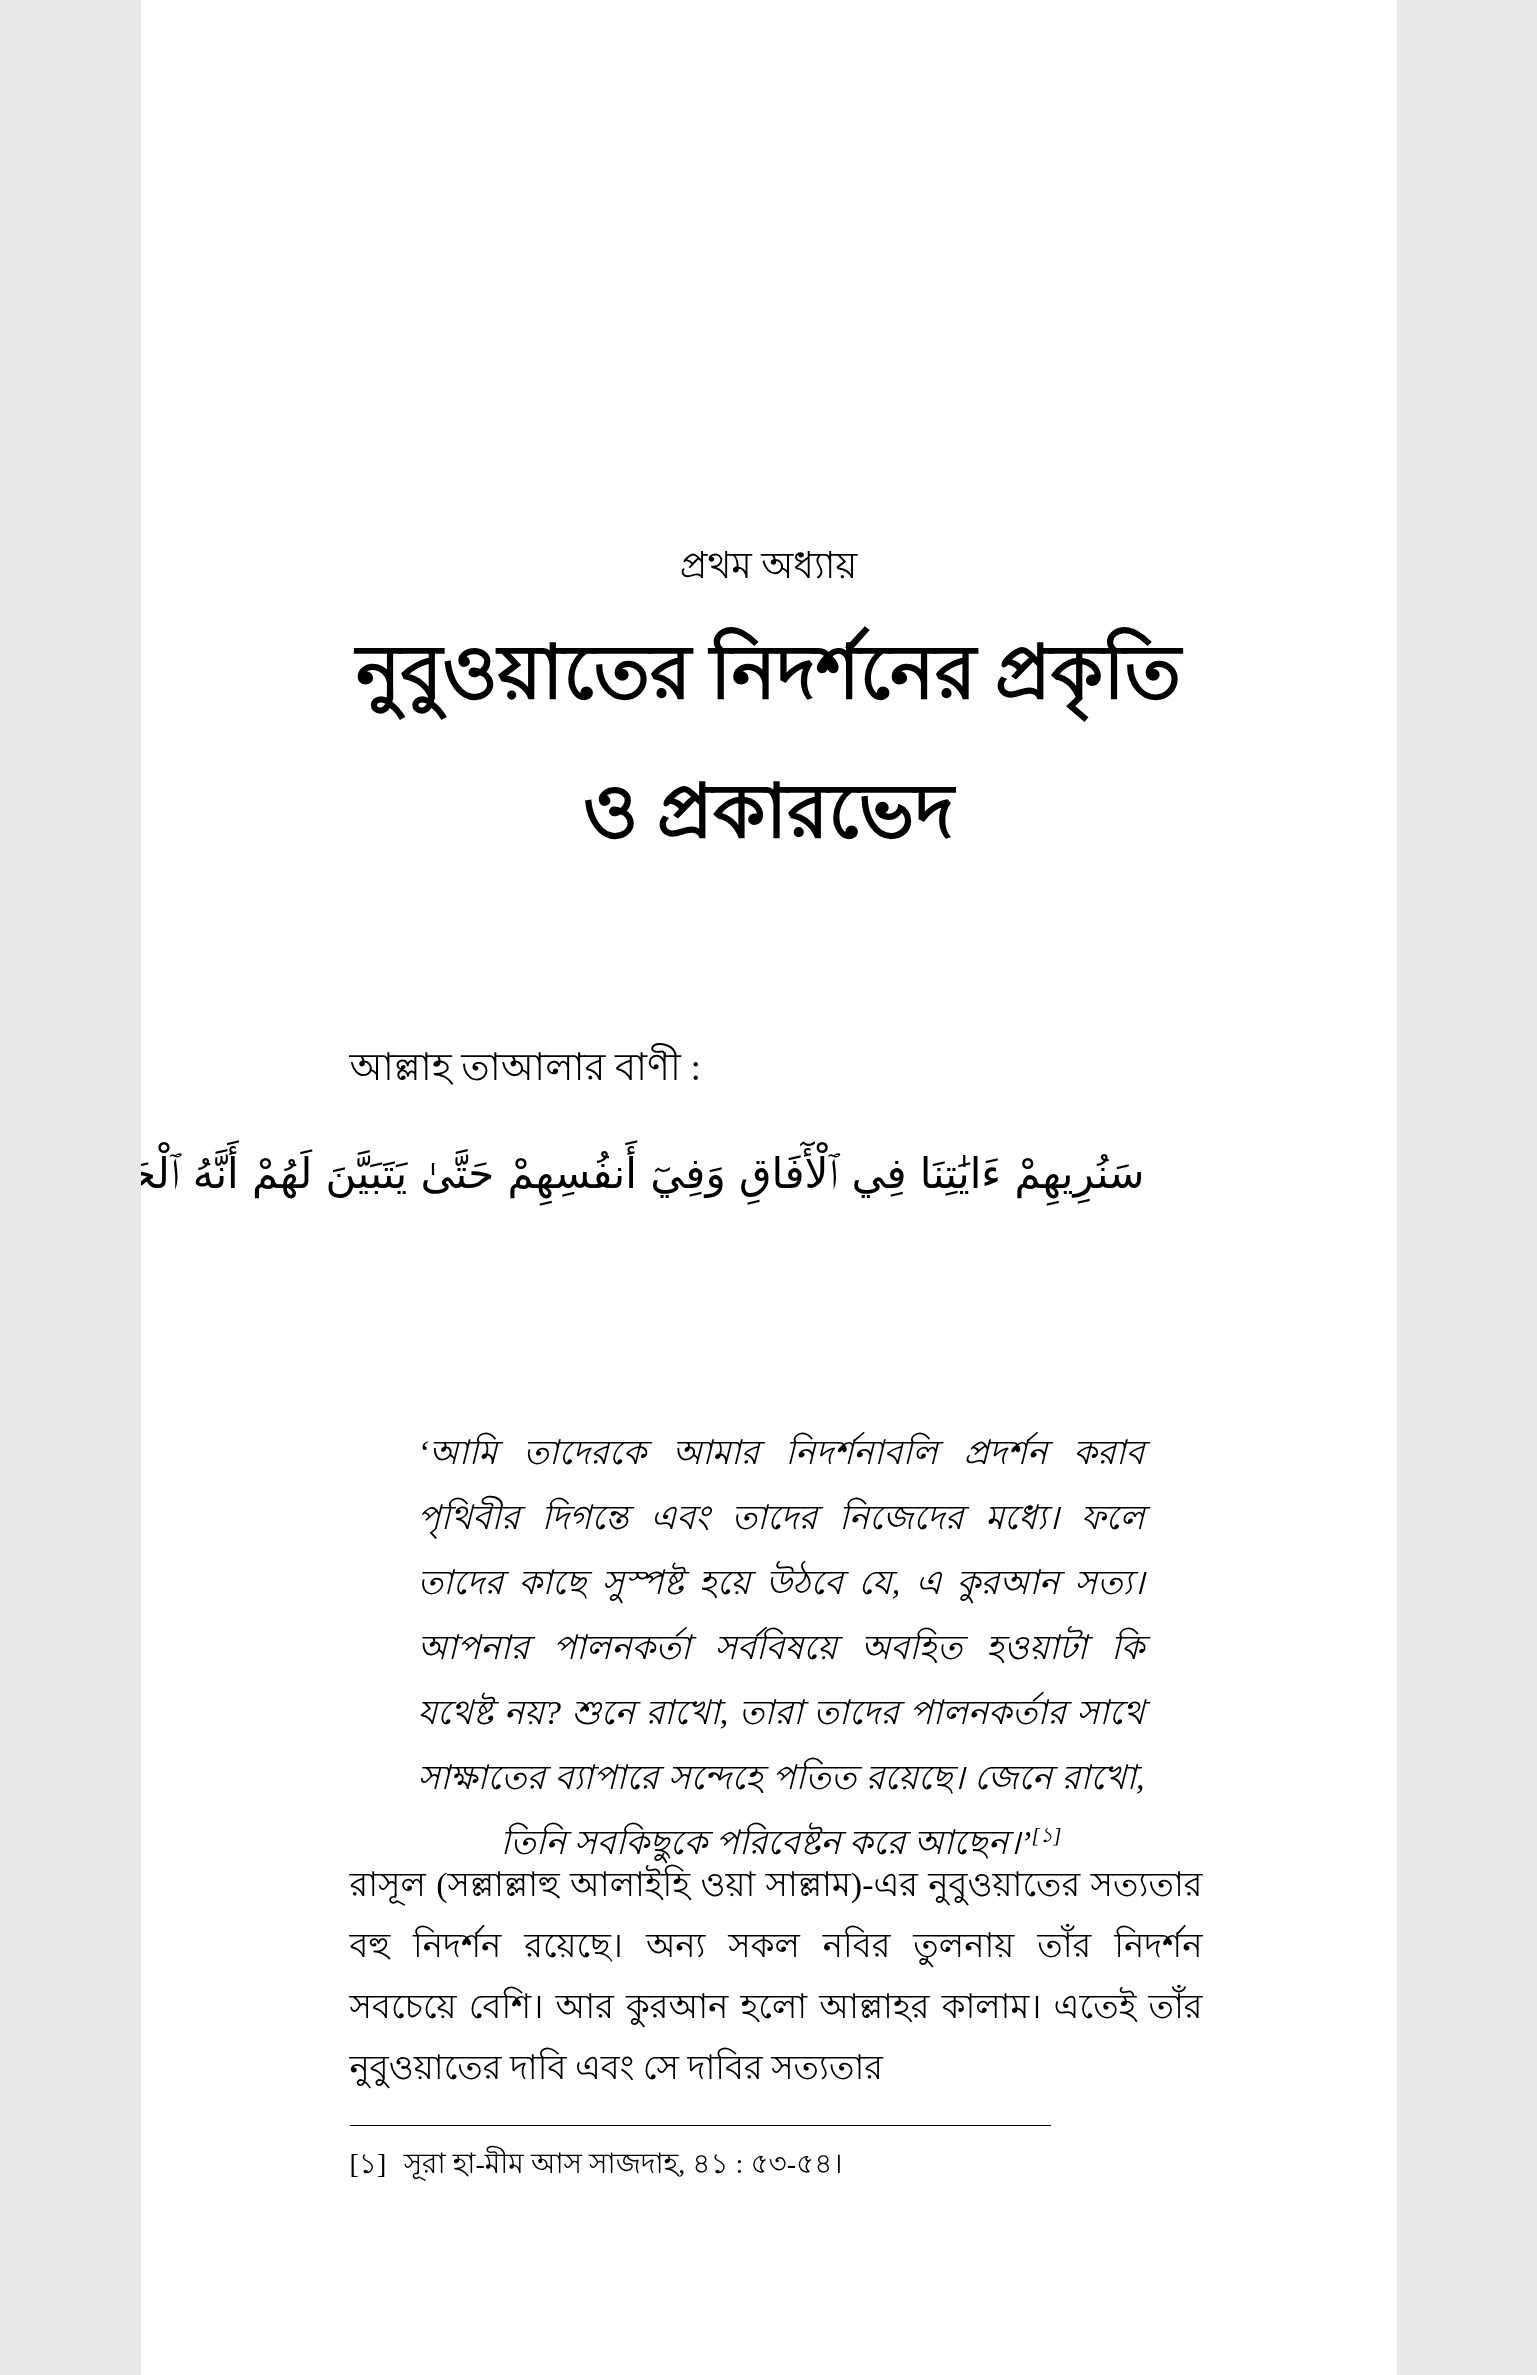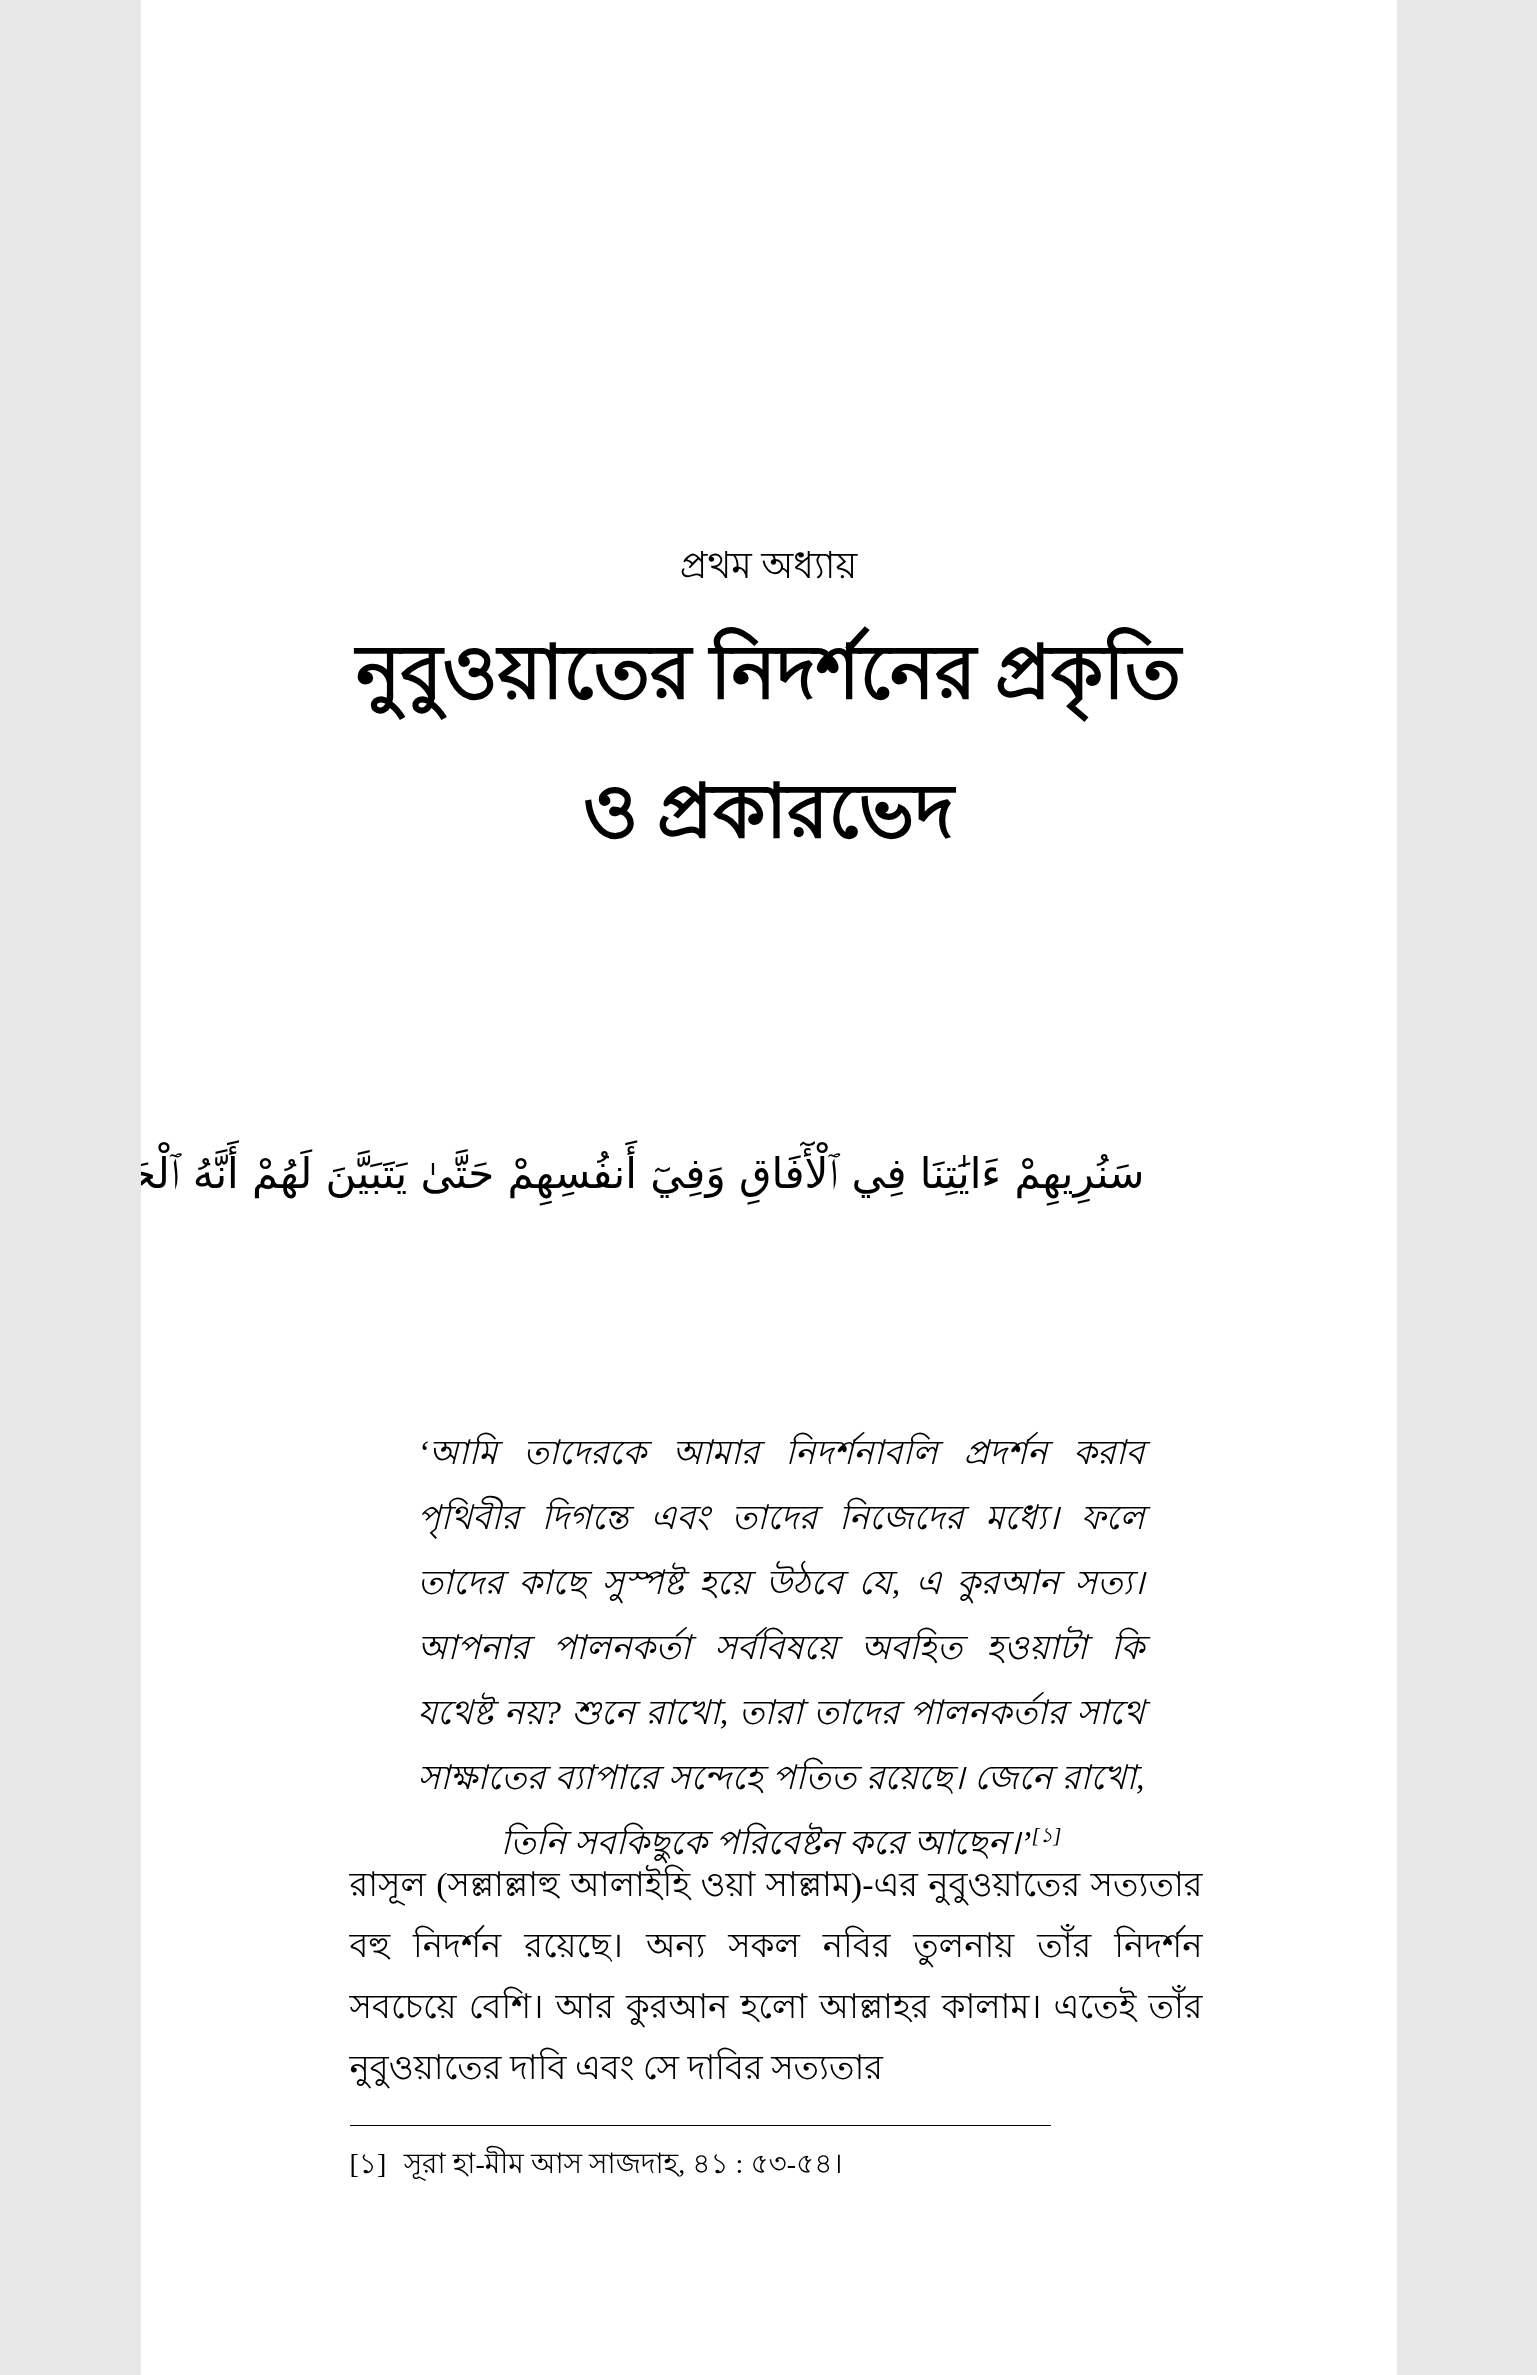--- a/index.html
+++ b/index.html
@@ -112,20 +112,21 @@
 
 <div class="page">
 
   <div class="chapter-label">প্রথম অধ্যায়</div>
 
   <h1 class="title">
     <span class="title-line">নুবুওয়াতের নিদর্শনের প্রকৃতি</span>
     <span class="title-line">ও প্রকারভেদ</span>
   </h1>
 
+  <div class="intro-label">আল্লাহ তাআলার বাণী :</div>
 
   <div class="arabic">
     <span class="arabic-line">سَنُرِيهِمْ ءَايَٰتِنَا فِي ٱلْأٓفَاقِ وَفِيٓ أَنفُسِهِمْ حَتَّىٰ يَتَبَيَّنَ لَهُمْ أَنَّهُ ٱلْحَقُّ ۗ أَوَلَمْ يَكْفِ</span>
   </div>
 
   <div class="quote">
     <span>‘আমি তাদেরকে আমার নিদর্শনাবলি প্রদর্শন করাব পৃথিবীর দিগন্তে এবং তাদের নিজেদের মধ্যে। ফলে তাদের কাছে সুস্পষ্ট হয়ে উঠবে যে, এ কুরআন সত্য। আপনার পালনকর্তা সর্ববিষয়ে অবহিত হওয়াটা কি যথেষ্ট নয়? শুনে রাখো, তারা তাদের পালনকর্তার সাথে সাক্ষাতের ব্যাপারে সন্দেহে পতিত রয়েছে। জেনে রাখো, তিনি সবকিছুকে পরিবেষ্টন করে আছেন।’</span><sup>[১]</sup>
   </div>
 
   <p class="body-para">রাসূল (সল্লাল্লাহু আলাইহি ওয়া সাল্লাম)-এর নুবুওয়াতের সত্যতার বহু নিদর্শন রয়েছে। অন্য সকল নবির তুলনায় তাঁর নিদর্শন সবচেয়ে বেশি। আর কুরআন হলো আল্লাহর কালাম। এতেই তাঁর নুবুওয়াতের দাবি এবং সে দাবির সত্যতার</p>

